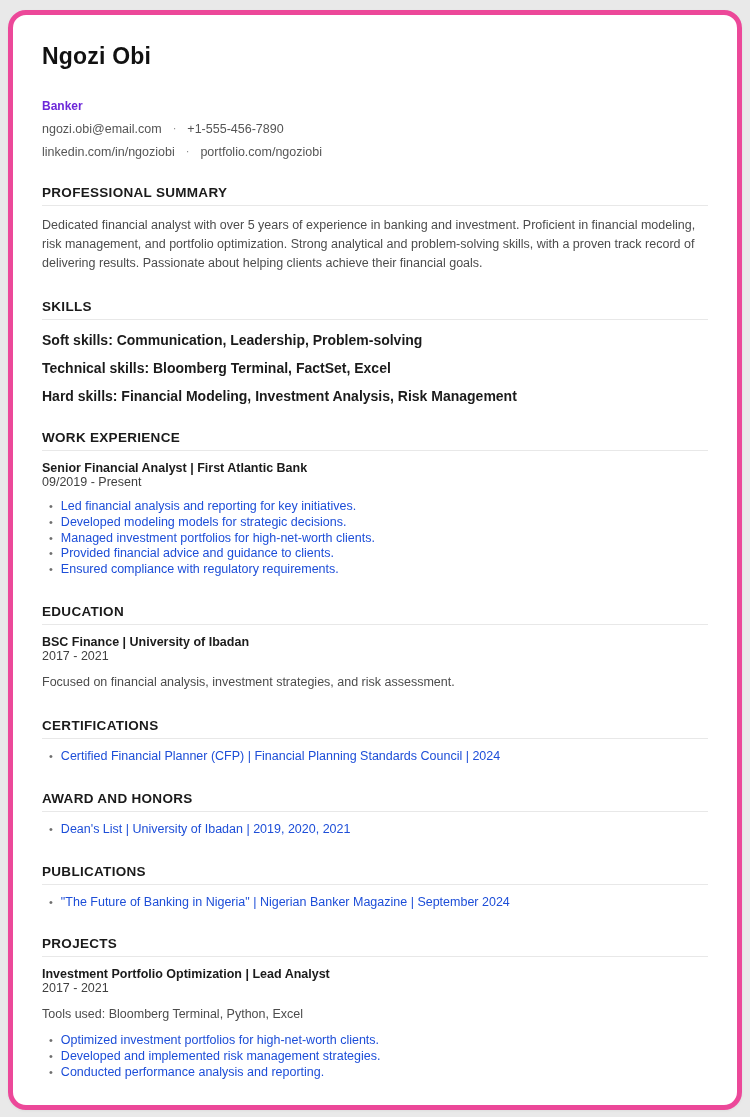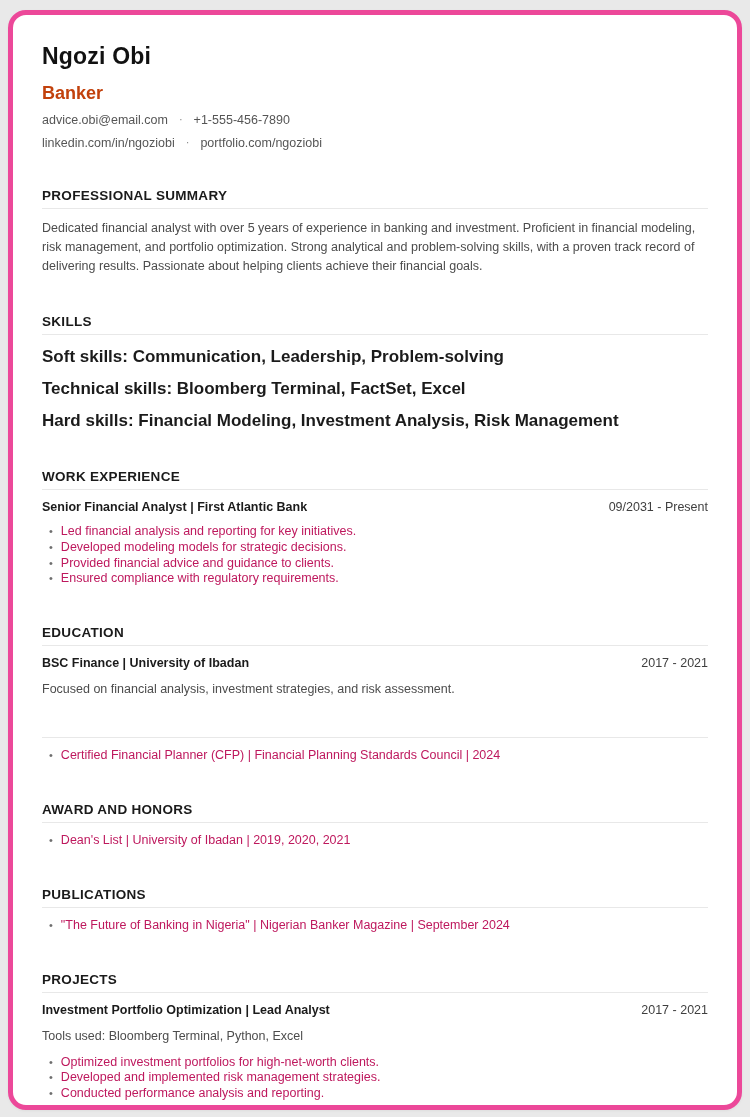--- a/index.html
+++ b/index.html
@@ -21,106 +21,107 @@
   .content {
     padding: 28px 29px 0 29px;
   }
   .candidate-name {
     font-size: 23px;
     font-weight: bold;
     color: #111111;
     letter-spacing: 0.2px;
   }
   .candidate-title {
-    margin-top: 13px;
-    font-size: 18px;
-    font-weight: bold;
-    color: #c2410c;
+    margin-top: 29px;
+    font-size: 12px;
+    font-weight: bold;
+    color: #6d28d9;
   }
   .contact-line {
     margin-top: 9px;
     font-size: 12.5px;
     color: #555555;
   }
   .contact-sep {
     display: inline-block;
     margin: 0 11px;
     color: #8a8a8a;
     font-size: 11px;
     vertical-align: 1px;
   }
-  .section { margin-top: 38px; }
+  .section { margin-top: 26px; }
   .section-title {
     font-size: 13.5px;
     font-weight: bold;
     color: #1a1a1a;
     letter-spacing: 0.3px;
   }
   .rule {
     border: none;
     border-top: 1px solid #e8e8e8;
     margin-top: 5px;
   }
   .body-text {
     margin-top: 10px;
     font-size: 12.5px;
     line-height: 19px;
     color: #4c4c4c;
   }
   .skill-line {
     margin-top: 12px;
-    font-size: 17px;
+    font-size: 14px;
     font-weight: bold;
     color: #1b1b1b;
   }
   .skill-line:first-of-type { margin-top: 11px; }
   .entry-head {
     margin-top: 10px;
     display: flex;
     justify-content: space-between;
     align-items: flex-start;
+    flex-direction: column;
   }
   .entry-heading {
     font-size: 12.5px;
     font-weight: bold;
     color: #1b1b1b;
   }
   .entry-date {
     font-size: 12.5px;
     color: #3f3f3f;
     white-space: nowrap;
   }
   ul.bullet-list {
     margin-top: 10px;
     list-style: none;
     padding-left: 7px;
   }
   ul.bullet-list li {
     font-size: 12.5px;
     line-height: 15.8px;
-    color: #be185d;
+    color: #1d4ed8;
   }
   ul.bullet-list li::before {
     content: "\2022";
     color: #6e6e6e;
     margin-right: 8px;
     font-size: 11px;
   }
 </style>
 </head>
 <body>
 
 <div class="resume-card">
   <div class="content">
 
     <div class="candidate-name">Ngozi Obi</div>
     <div class="candidate-title">Banker</div>
 
     <div class="contact-line">
-      <span>advice.obi@email.com</span><span class="contact-sep">·</span><span>+1-555-456-7890</span>
+      <span>ngozi.obi@email.com</span><span class="contact-sep">·</span><span>+1-555-456-7890</span>
     </div>
     <div class="contact-line">
       <span>linkedin.com/in/ngoziobi</span><span class="contact-sep">·</span><span>portfolio.com/ngoziobi</span>
     </div>
 
     <div class="section">
       <div class="section-title">PROFESSIONAL SUMMARY</div>
       <hr class="rule">
       <p class="body-text">Dedicated financial analyst with over 5 years of experience in banking and investment. Proficient in financial modeling, risk management, and portfolio optimization. Strong analytical and problem-solving skills, with a proven track record of delivering results. Passionate about helping clients achieve their financial goals.</p>
     </div>
@@ -131,41 +132,43 @@
       <div class="skill-line">Soft skills: Communication, Leadership, Problem-solving</div>
       <div class="skill-line">Technical skills: Bloomberg Terminal, FactSet, Excel</div>
       <div class="skill-line">Hard skills: Financial Modeling, Investment Analysis, Risk Management</div>
     </div>
 
     <div class="section">
       <div class="section-title">WORK EXPERIENCE</div>
       <hr class="rule">
       <div class="entry-head">
         <span class="entry-heading">Senior Financial Analyst | First Atlantic Bank</span>
-        <span class="entry-date">09/2031 - Present</span>
+        <span class="entry-date">09/2019 - Present</span>
       </div>
       <ul class="bullet-list">
         <li>Led financial analysis and reporting for key initiatives.</li>
         <li>Developed modeling models for strategic decisions.</li>
+        <li>Managed investment portfolios for high-net-worth clients.</li>
         <li>Provided financial advice and guidance to clients.</li>
         <li>Ensured compliance with regulatory requirements.</li>
       </ul>
     </div>
 
     <div class="section">
       <div class="section-title">EDUCATION</div>
       <hr class="rule">
       <div class="entry-head">
         <span class="entry-heading">BSC Finance | University of Ibadan</span>
         <span class="entry-date">2017 - 2021</span>
       </div>
       <p class="body-text">Focused on financial analysis, investment strategies, and risk assessment.</p>
     </div>
 
     <div class="section">
+      <div class="section-title">CERTIFICATIONS</div>
       <hr class="rule">
       <ul class="bullet-list">
         <li>Certified Financial Planner (CFP) | Financial Planning Standards Council | 2024</li>
       </ul>
     </div>
 
     <div class="section">
       <div class="section-title">AWARD AND HONORS</div>
       <hr class="rule">
       <ul class="bullet-list">

